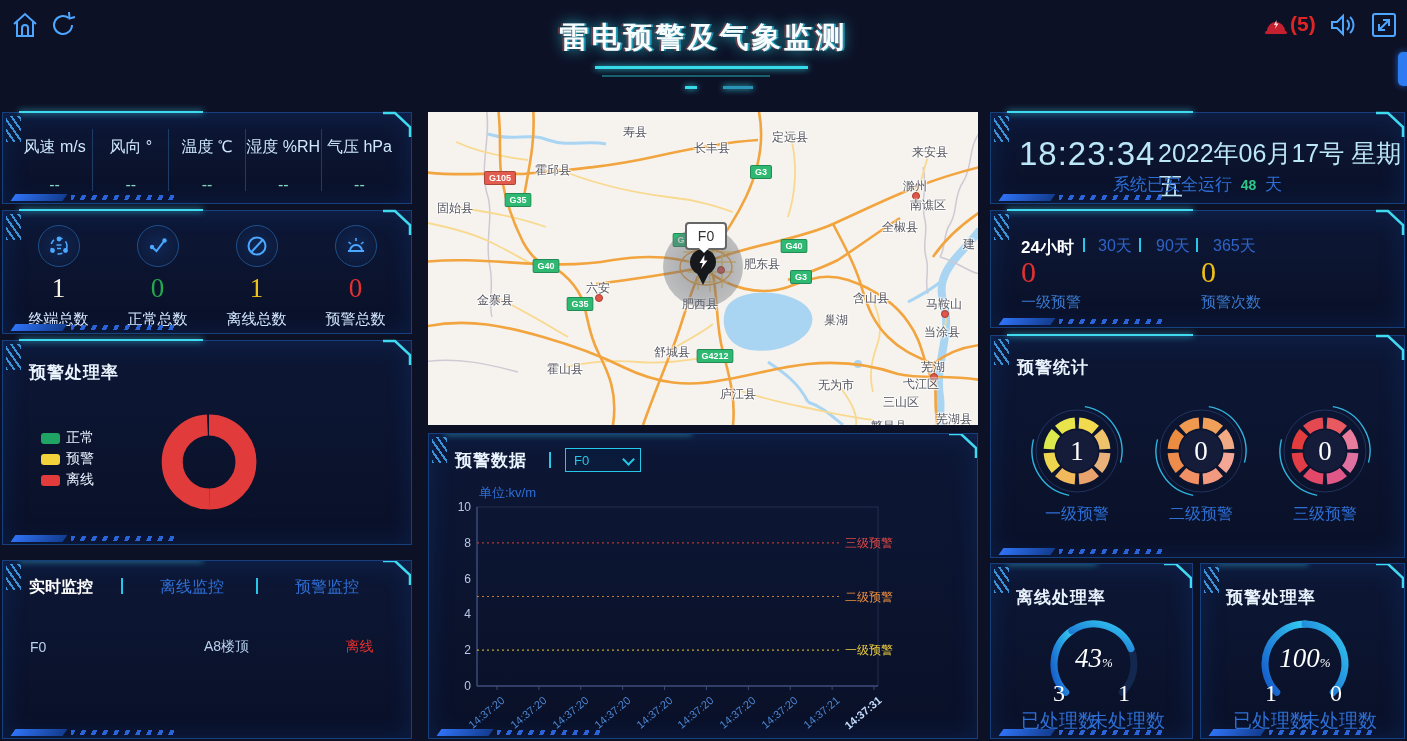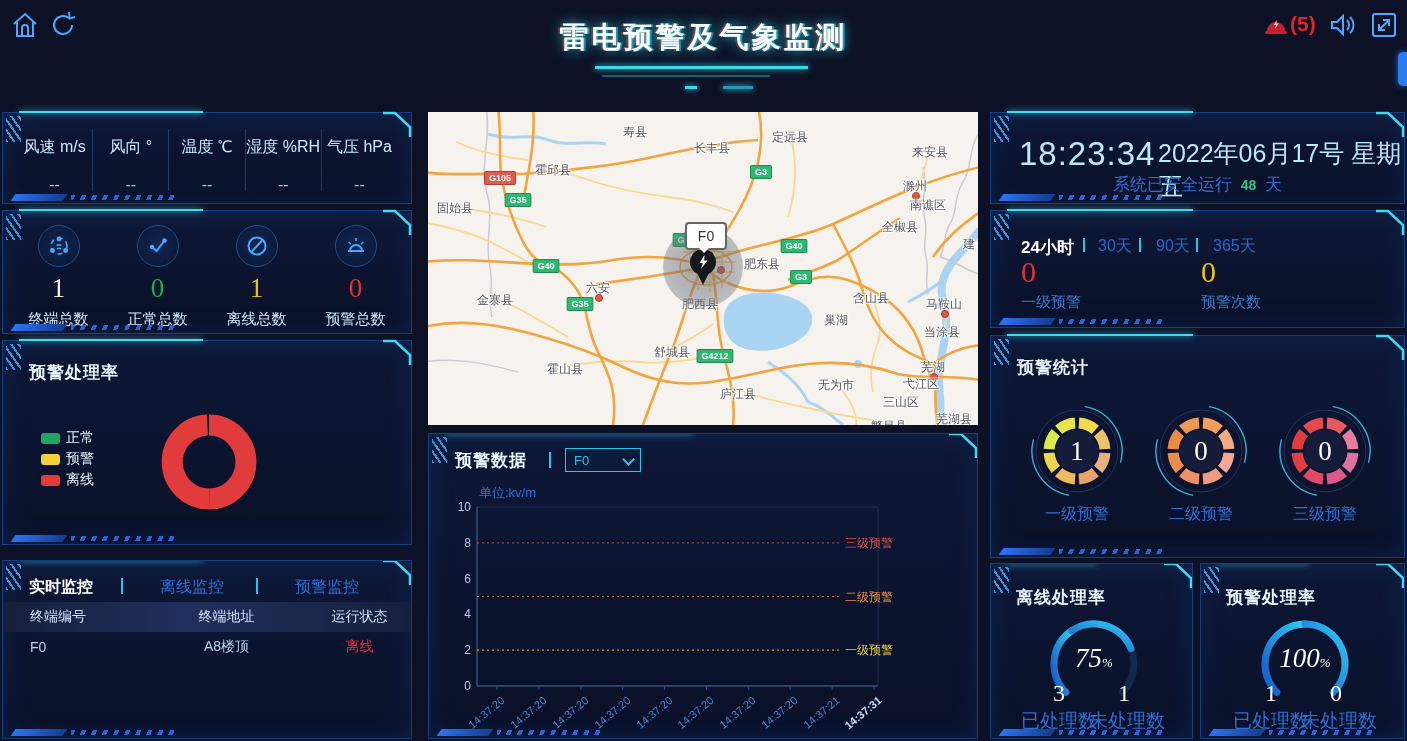--- a/index.html
+++ b/index.html
@@ -266,25 +266,20 @@
       </div>
     </div>
 
   <div class="panel" id="p-monitor" style="left:2px;top:560px;width:410px;height:179px;overflow:hidden;">
     <div id="mon-tabs">
         <div class="mtab active" style="left: 26px;">实时监控</div>
         <div class="mtab" style="left: 157px;">离线监控</div>
         <div class="mtab" style="left: 292px;">预警监控</div>
         <div class="msep" style="left: 118px;"></div>
         <div class="msep" style="left: 253px;"></div>
-      </div>
-    <div id="mon-header">
-        <span>终端编号</span>
-        <span>终端地址</span>
-        <span>运行状态</span>
       </div>
     <div id="mon-rows">
         <div class="mon-row" style="top: 71px;">
           <span>F0</span>
           <span>A8楼顶</span>
           <span style="color: rgb(227, 48, 48);">离线</span>
         </div>
       </div>
   <div class="chr-top" style="width: 45%;"></div>
       <div class="chr-corner"><svg width="30" height="26" viewBox="0 0 30 26">
@@ -584,21 +579,21 @@
         <defs>
           <linearGradient id="gb0" x1="0" y1="1" x2="1" y2="0">
             <stop offset="0%" stop-color="#1455c8"></stop>
             <stop offset="100%" stop-color="#33ccf2"></stop>
           </linearGradient>
         </defs>
         <path d="M74.72,128.28 A40,40 0 1 1 131.28,128.28" fill="none" stroke="#14274f" stroke-width="7" stroke-linecap="round"></path>
         <path d="M74.72,128.28 A40,40 0 0 1 80.78,66.74" fill="none" stroke="url(#gb0)" stroke-width="7" stroke-linecap="round"></path>
         <path d="M80.78,66.74 A40,40 0 0 1 139.96,84.69" fill="none" stroke="url(#gb0)" stroke-width="7" stroke-linecap="round"></path>
       </svg>
-    <div class="rate-pct" style="left:103px;top:94px;"><span>75</span><small>%</small></div>
+    <div class="rate-pct" style="left:103px;top:94px;"><span>43</span><small>%</small></div>
     <div class="rate-num" style="left:68px;top:116px;">3</div>
     <div class="rate-num" style="left:133px;top:116px;">1</div>
     <div class="rate-lab" style="left:68px;top:144px;">已处理数</div>
     <div class="rate-lab" style="left:136px;top:144px;">未处理数</div>
   <div class="chr-top" style="width: 45%;"></div>
       <div class="chr-corner"><svg width="30" height="26" viewBox="0 0 30 26">
           <path d="M0,2 L12,2 L27,16 L27,26" fill="none" stroke="#3fd9f0" stroke-width="2.5"></path>
         </svg></div>
       <div class="chr-hatch"></div>
       <div class="chr-stripe">

